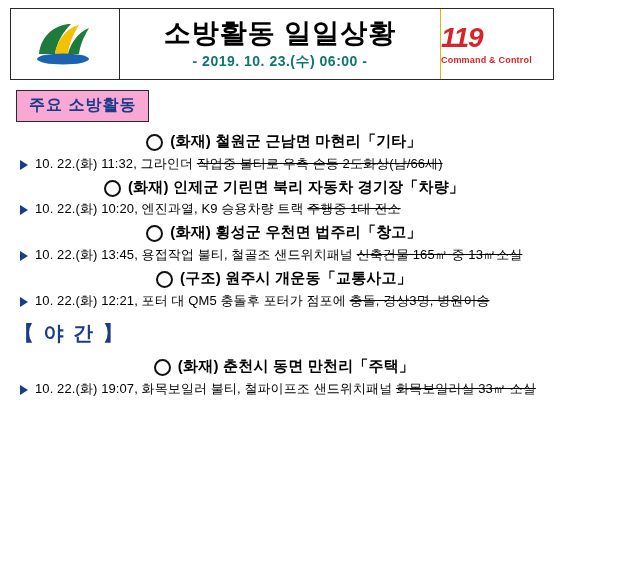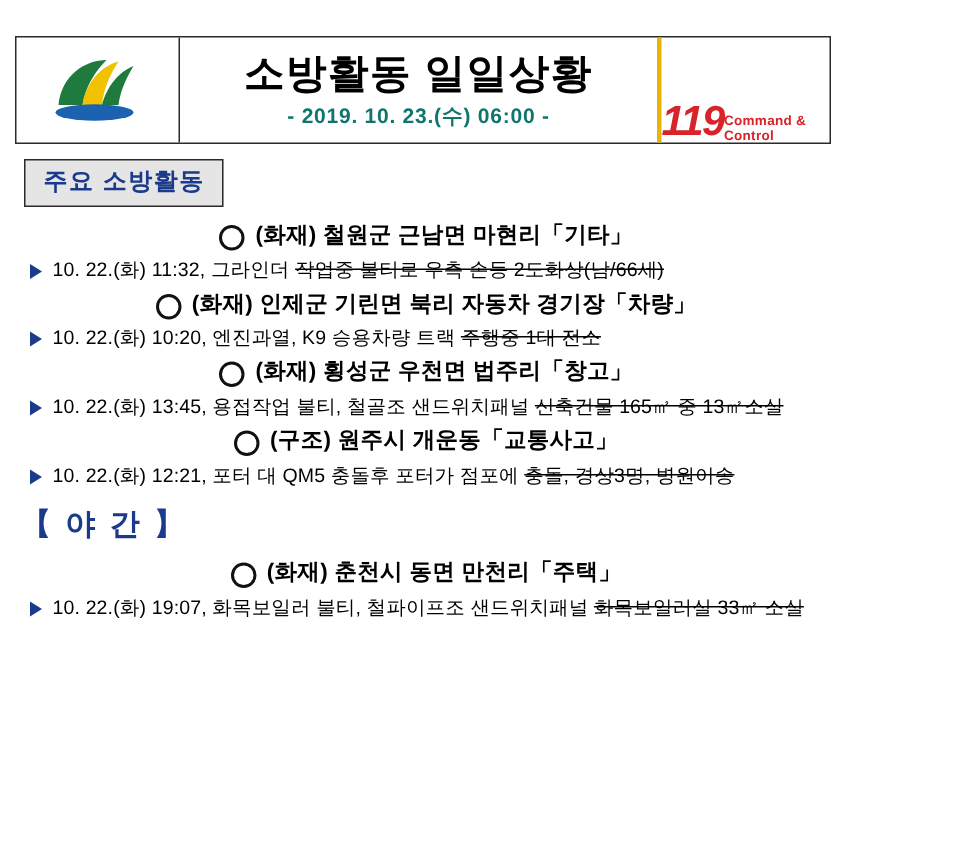--- a/index.html
+++ b/index.html
@@ -13,21 +13,21 @@
     font-family: "Liberation Sans", sans-serif;
     color: #000000;
     overflow: hidden;
   }
 
   .page {
     position: relative;
     width: 564px;
     height: 567px;
     box-sizing: border-box;
-    padding: 24px 10px 0 10px;
+    padding: 8px 10px 0 10px;
   }
 
   
   .header {
     display: flex;
     align-items: stretch;
     border: 1px solid #2a2a2a;
     height: 72px;
     box-sizing: border-box;
   }
@@ -41,23 +41,24 @@
   .header-center {
     flex: 1;
     display: flex;
     flex-direction: column;
     align-items: center;
     justify-content: center;
     padding-top: 2px;
   }
   .header-right {
     width: 112px;
-    border-left: 3px solid #eab308;
-    display: flex;
-    align-items: flex-end;
+    border-left: 1px solid #eab308;
+    display: flex;
+    flex-direction: column;
+    align-items: flex-start;
     justify-content: center;
   }
   .doc-title {
     font-family: "Liberation Sans", sans-serif;
     font-size: 27px;
     font-weight: bold;
     letter-spacing: 1px;
     line-height: 1.1;
     color: #000;
   }
@@ -96,21 +97,21 @@
   .section-box {
     display: inline-block;
     border: 1px solid #2a2a2a;
     padding: 4px 12px 5px 12px;
     margin-top: 10px;
     margin-left: 6px;
     font-size: 16px;
     font-weight: bold;
     color: #1a3b8b;
     letter-spacing: 1px;
-    background: #e5e5e5;
+    background: #f9a8d4;
   }
 
   
   .list {
     margin-top: 8px;
   }
   .entry {
     margin-bottom: 2px;
   }
   .entry-title {

